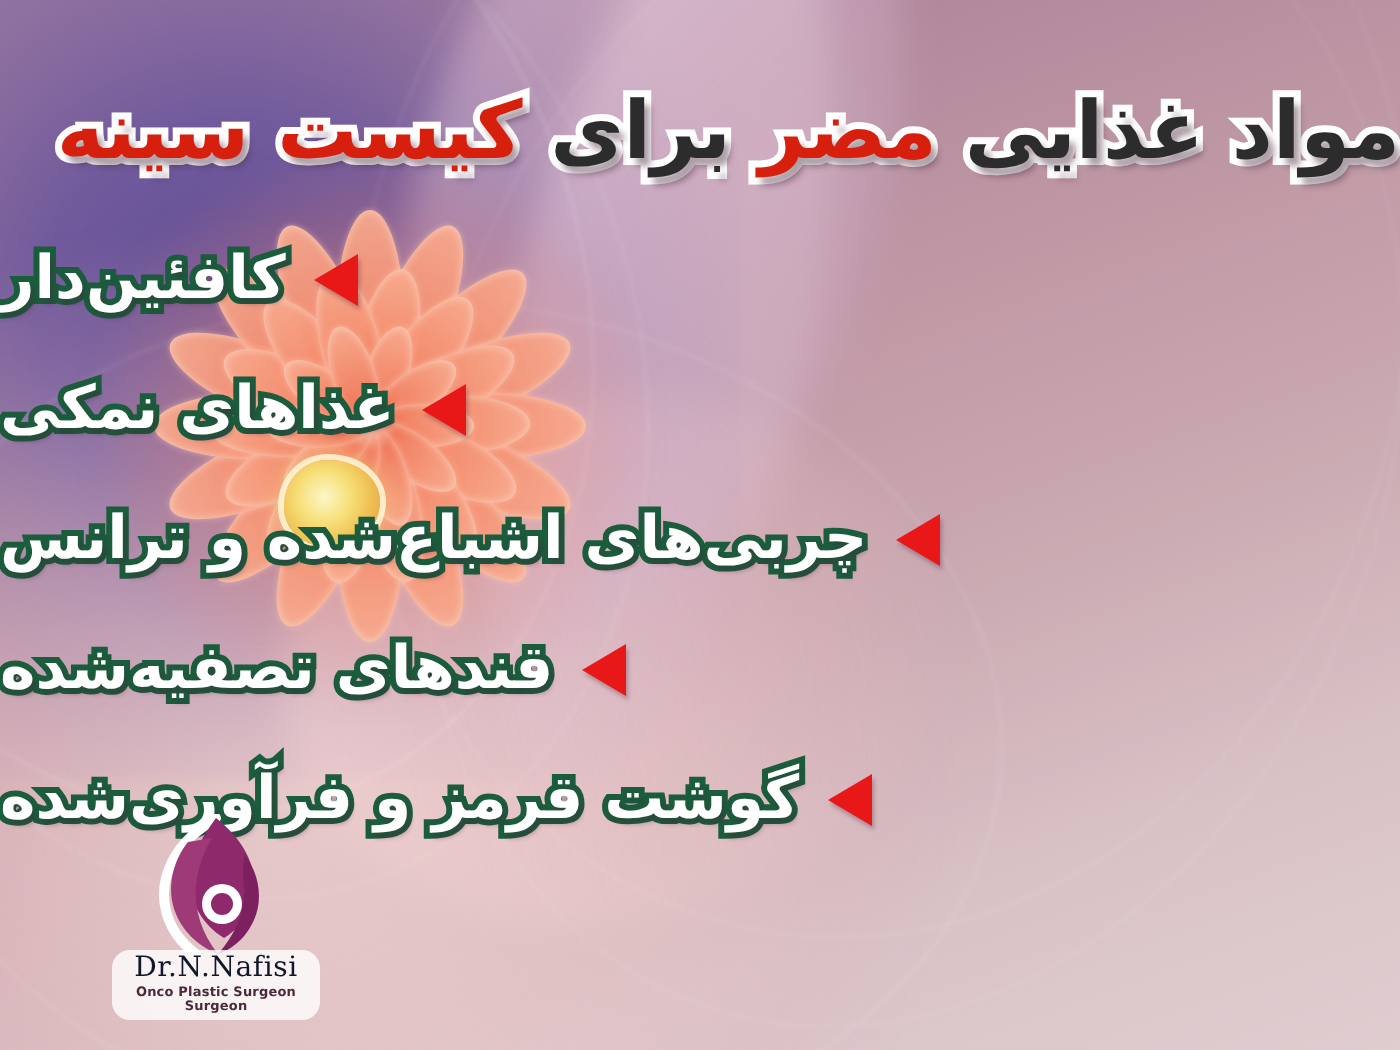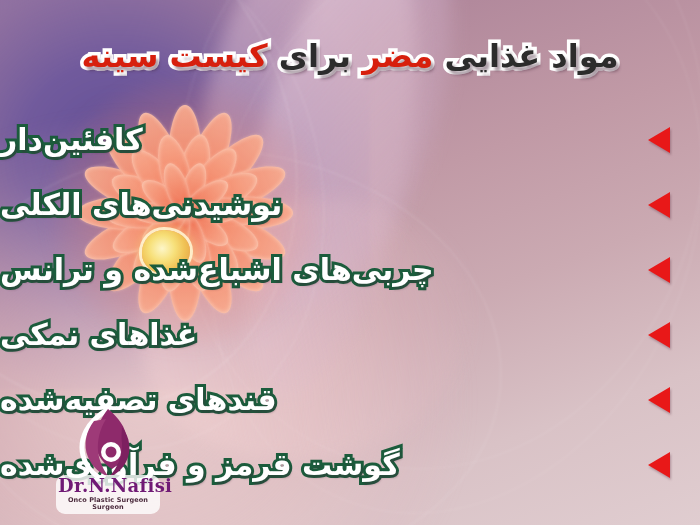--- a/index.html
+++ b/index.html
@@ -163,24 +163,24 @@
                 0 0 10px 4px rgba(246,200,120,0.55);
     filter: blur(0.3px);
   }
 
   
   .title {
     position: absolute;
     top: 18px;
     right: 0;
     left: 0;
-    text-align: center;
+    text-align: right;
     direction: rtl;
     white-space: nowrap;
-    font-size: 32px;
+    font-size: 40px;
     font-weight: bold;
     line-height: 1.08;
     letter-spacing: -0.5px;
     z-index: 6;
   }
   .title span {
     -webkit-text-stroke: 7px #ffffff;
     paint-order: stroke fill;
     text-shadow:
       3px 4px 3px rgba(70,40,60,0.45),
@@ -194,21 +194,21 @@
     position: absolute;
     top: 113px;
     right: 0;
     width: 700px;
     z-index: 6;
     direction: rtl;
   }
   .list-item {
     display: flex;
     align-items: center;
-    justify-content: space-between;
+    justify-content: flex-end;
     height: 54px;
     margin-bottom: 11px;
     padding-right: 30px;
     box-sizing: border-box;
   }
   .bullet {
     flex: 0 0 auto;
     width: 0;
     height: 0;
     border-top: 13px solid transparent;
@@ -249,23 +249,23 @@
     position: relative;
     margin: -6px auto 0;
     width: 104px;
     background: rgba(255,255,255,0.80);
     border-radius: 9px;
     padding: 2px 2px 3px;
     box-sizing: border-box;
   }
   .logo-name {
     font-family: "DejaVu Serif", "Liberation Serif", serif;
-    font-size: 18px;
-    font-weight: bold;
-    color: #701a75;
+    font-size: 14px;
+    font-weight: normal;
+    color: #0f172a;
     letter-spacing: 0.3px;
     line-height: 1.05;
   }
   .logo-sub {
     font-family: "DejaVu Sans", "Liberation Sans", sans-serif;
     font-size: 6.5px;
     font-weight: bold;
     color: #4a2a3c;
     letter-spacing: 0.1px;
     line-height: 1.1;
@@ -346,29 +346,25 @@
     <span class="t-red">کیست سینه</span>
   </h1>
 
   <div class="list" id="list-root">
       <div class="list-item">
         <span class="bullet"></span>
         <span class="item-text">کافئین‌دار</span>
       </div>
       <div class="list-item">
         <span class="bullet"></span>
-        <span class="item-text">نوشیدنی‌های الکلی</span>
+        <span class="item-text">غذاهای نمکی</span>
       </div>
       <div class="list-item">
         <span class="bullet"></span>
         <span class="item-text">چربی‌های اشباع‌شده و ترانس</span>
-      </div>
-      <div class="list-item">
-        <span class="bullet"></span>
-        <span class="item-text">غذاهای نمکی</span>
       </div>
       <div class="list-item">
         <span class="bullet"></span>
         <span class="item-text">قندهای تصفیه‌شده</span>
       </div>
       <div class="list-item">
         <span class="bullet"></span>
         <span class="item-text">گوشت قرمز و فرآوری‌شده</span>
       </div>
     </div>

